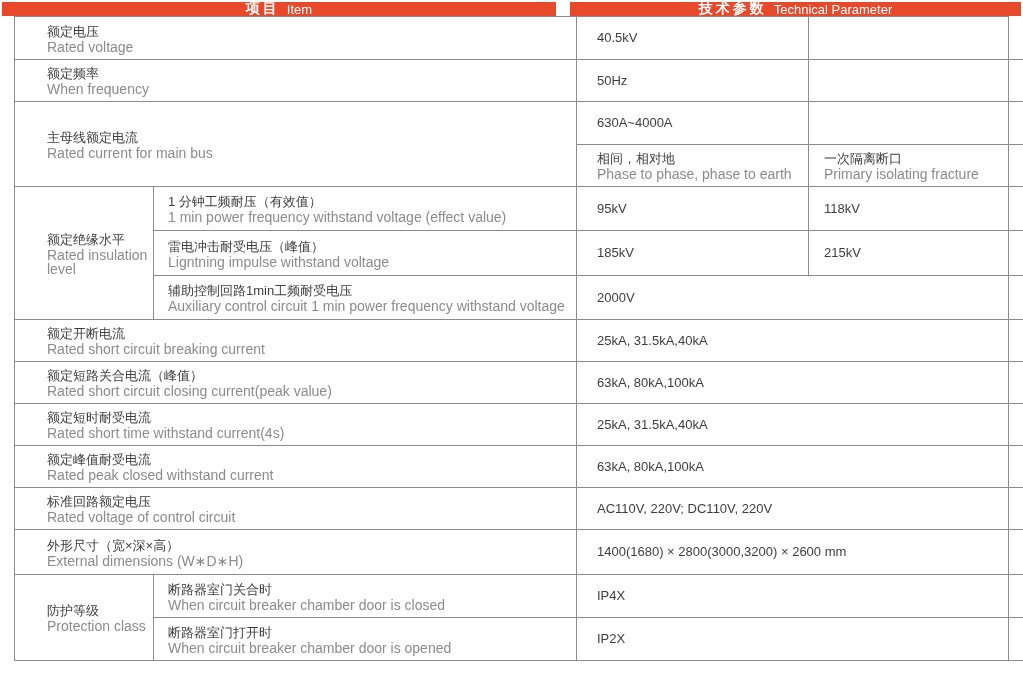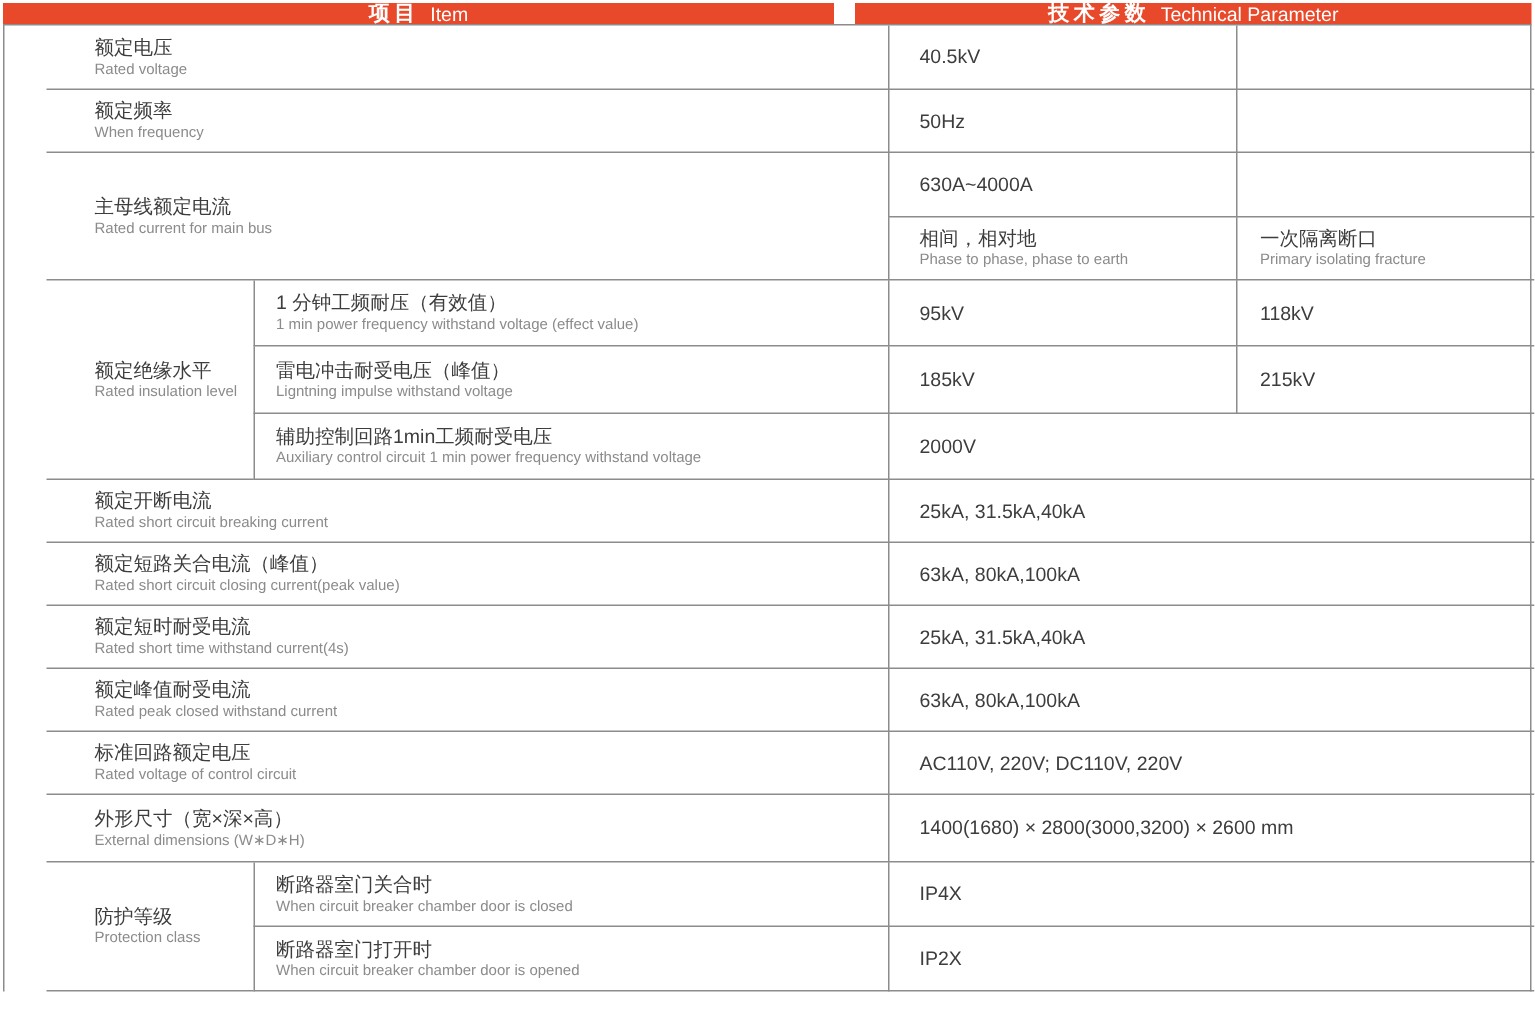--- a/index.html
+++ b/index.html
@@ -13,43 +13,42 @@
   .hcell{
     height:14px;background:#E8492B;color:#ffffff;
     display:flex;align-items:center;justify-content:center;
   }
   .hcell.left{width:554px;}
   .hcell.right{flex:1;}
   .hzh{font-weight:bold;font-size:14px;letter-spacing:3px;margin-right:7px;}
   .hen{font-size:13px;}
   
   .tbl{
-    margin:0 2px;
+    margin:0 14px;
     display:grid;
     grid-template-columns:138px 423px 232px 226px;
     grid-template-rows:43px 42px 43px 42px 44px 45px 44px 42px 42px 42px 42px 42px 45px 43px 43px;
     border-left:1px solid #8c8c8c;
     border-right:1px solid #8c8c8c;
     border-top:1px solid #8c8c8c;
     box-sizing:content-box;
-    padding-left:28px;
   }
   .cell{
     border-bottom:1px solid #8c8c8c;
     display:flex;flex-direction:column;justify-content:center;
     box-sizing:border-box;overflow:hidden;
   }
   .bl{border-left:1px solid #8c8c8c;}
   .lab{padding-left:32px;}       
   .sub{padding-left:14px;}       
   .vc{padding-left:20px;}        
   .vr{padding-left:15px;}        
   .zh{font-size:13px;color:#3d3d3d;line-height:17px;white-space:nowrap;}
   .grp .zh,.grp .en{white-space:normal;}
-  .en{font-size:10px;color:#8b8b8b;line-height:14px;white-space:nowrap;}
+  .en{font-size:14px;color:#8b8b8b;line-height:14px;white-space:nowrap;}
   .val{font-size:13px;color:#3d3d3d;line-height:16px;white-space:nowrap;}
 </style>
 </head>
 <body>
 
 <div class="page">
 
   <div class="hdr">
     <div class="hcell left">
       <span class="hzh">项目</span>

